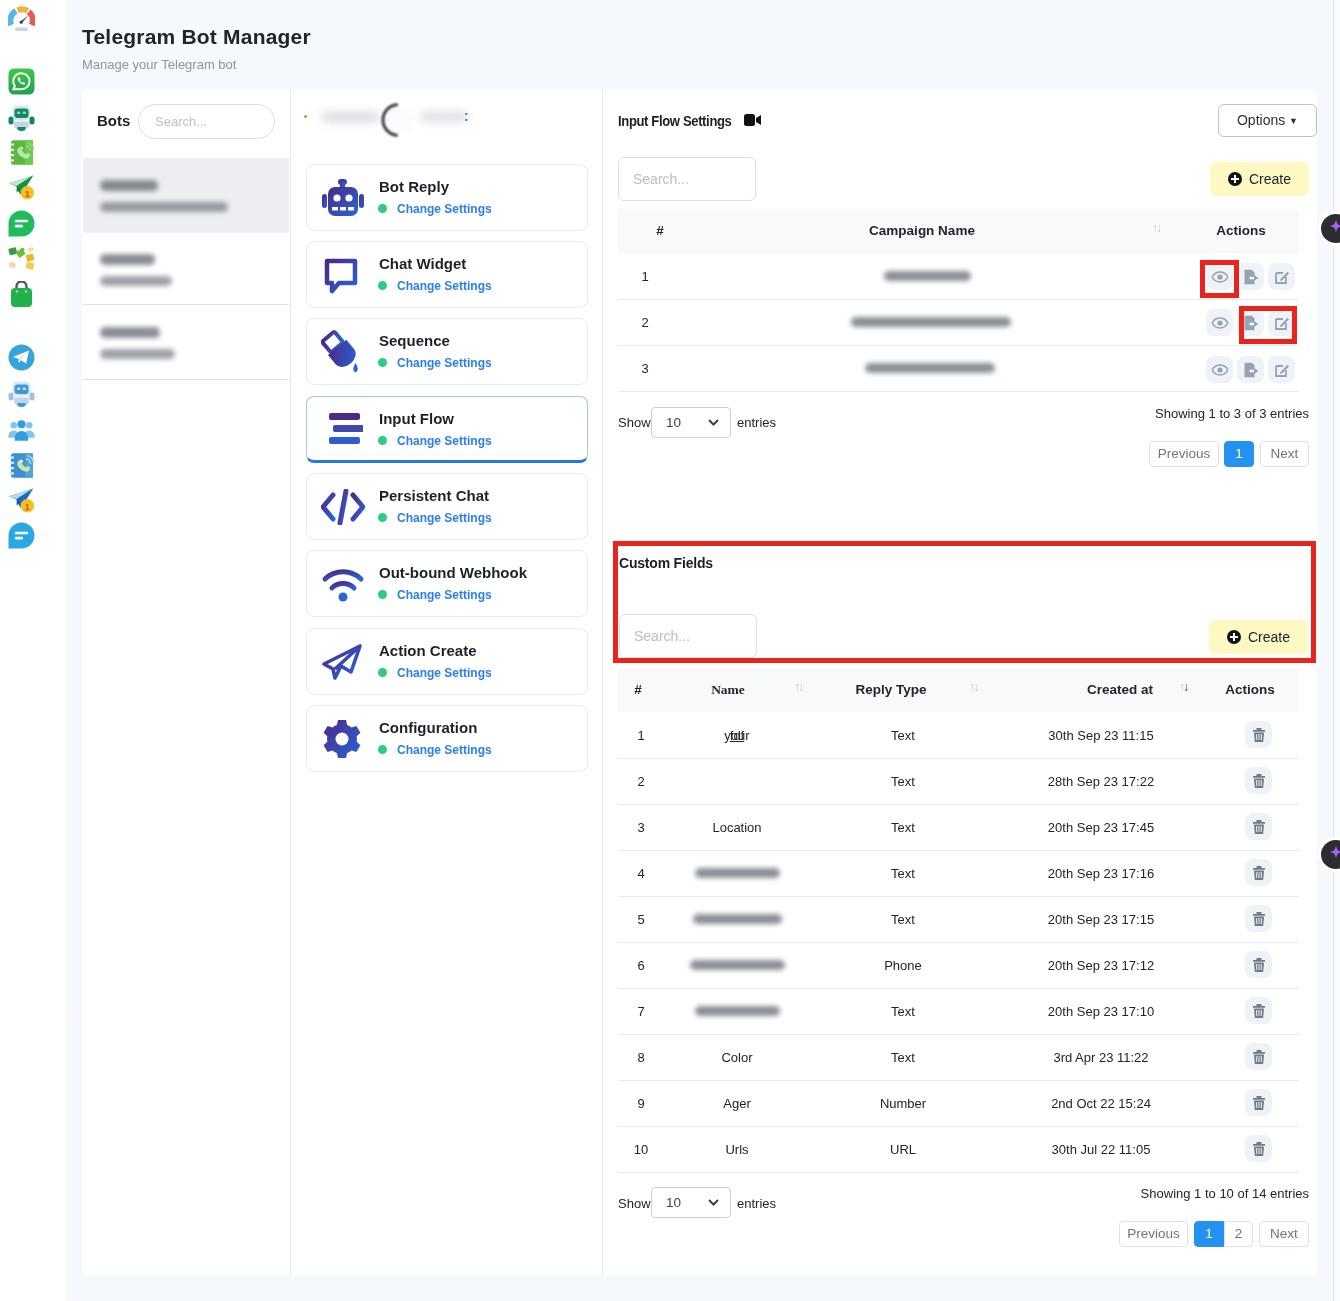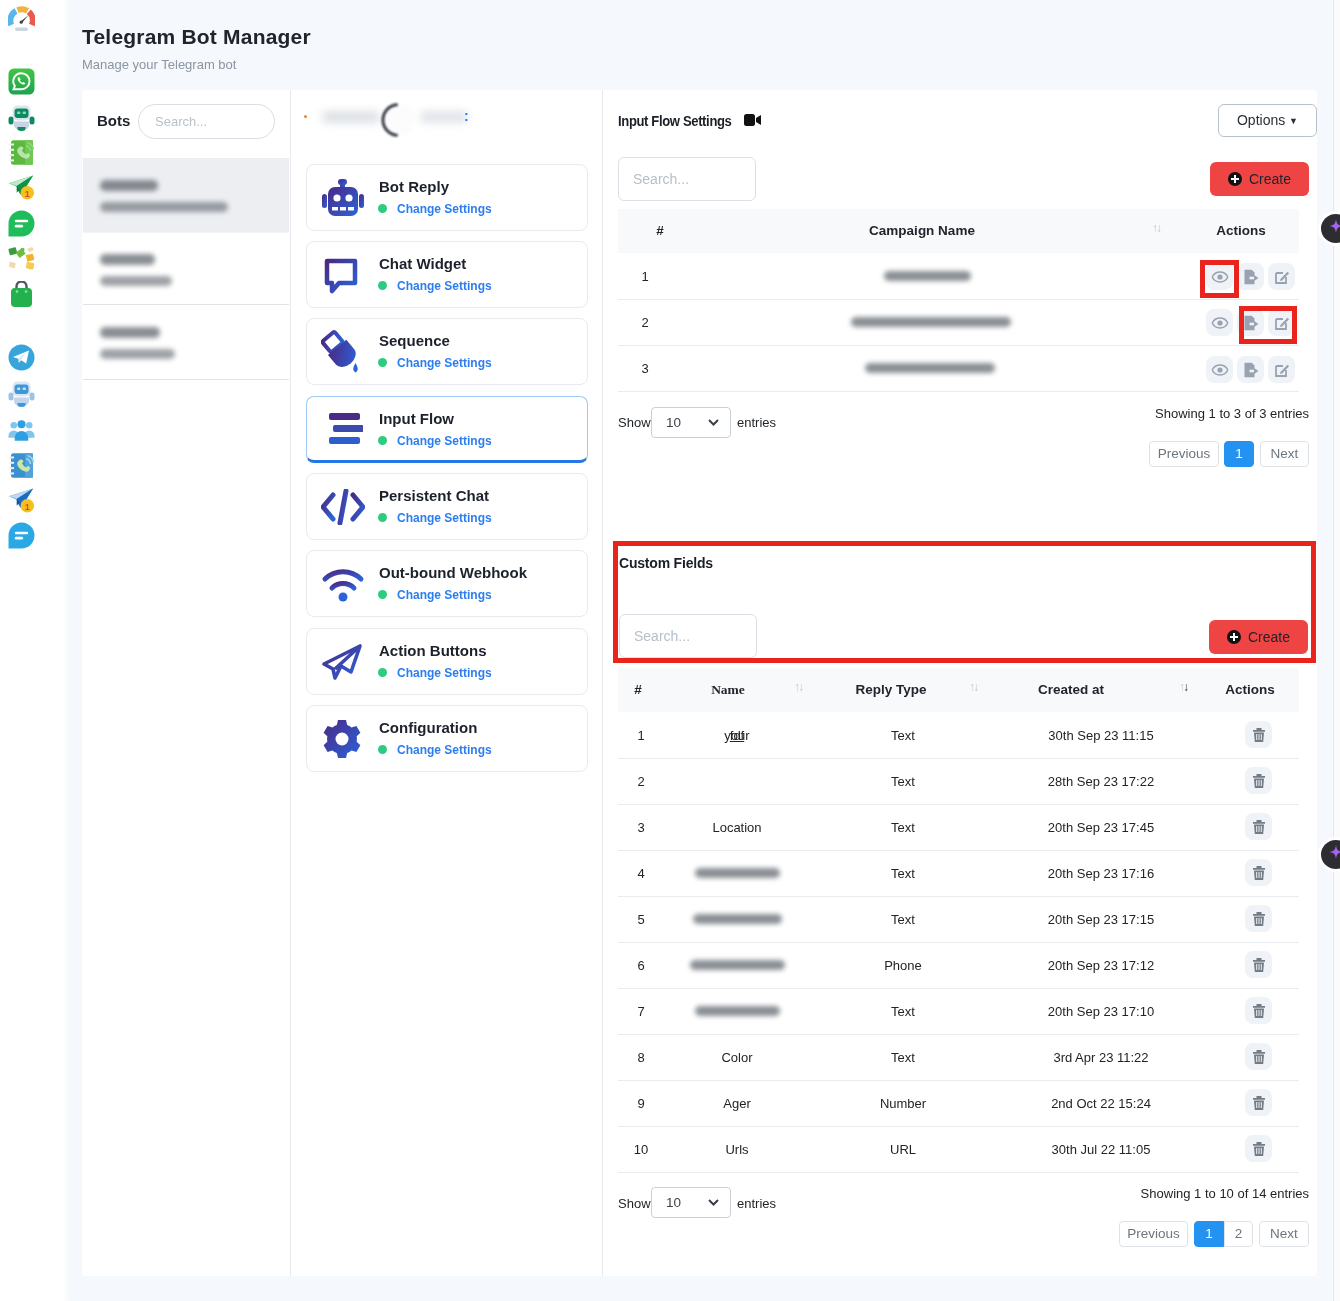--- a/index.html
+++ b/index.html
@@ -27,21 +27,21 @@
 .mcard .chg { position:absolute; left:90px; top:37px; font-size:12px; font-weight:bold; color:#2c7ef0; }
 .mcard svg.micon { position:absolute; left:14px; top:50%; transform:translateY(-50%); }
 .mcard.sel { border:1px solid #9ec8f5; border-bottom:3px solid #2776e6; }
 
 .sec-title { position:absolute; font-size:14px; font-weight:bold; color:#1b1f26; letter-spacing:-0.2px; }
 .btn-opt { position:absolute; left:1218px; top:104px; width:99px; height:33px; border:1px solid #b9c2cc; border-radius:6px; background:#fff; font-size:14px; color:#2a2f37; text-align:center; line-height:31px; }
 .srch { position:absolute; width:138px; height:44px; border:1px solid #dbe0e6; border-radius:6px; background:#fff; font-size:14px; color:#b6bec8; line-height:42px; padding-left:14px; }
 .plus-ic { display:inline-block; width:14px; height:14px; border-radius:50%; background:#101214; position:relative; vertical-align:-2px; margin-right:7px; }
 .plus-ic:before { content:""; position:absolute; left:3px; top:6px; width:8px; height:2px; background:#fff; }
 .plus-ic:after { content:""; position:absolute; left:6px; top:3px; width:2px; height:8px; background:#fff; }
-.btn-create { position:absolute; width:99px; height:34px; background:#ef4444; border-radius:6px; font-size:14px; color:#1d222a; text-align:center; line-height:34px; }
+.btn-create { position:absolute; width:99px; height:34px; background:#fef9c3; border-radius:6px; font-size:14px; color:#1d222a; text-align:center; line-height:34px; }
 .thead { position:absolute; left:618px; width:681px; height:44px; background:#f8f9fb; }
 .th { position:absolute; font-size:13.5px; font-weight:bold; color:#21252c; transform:translateX(-50%); }
 .td { position:absolute; font-size:13px; color:#212529; transform:translateX(-50%); white-space:nowrap; }
 .rowline { position:absolute; left:618px; width:681px; height:1px; background:#e8ebf0; }
 .sort { position:absolute; font-size:12px; color:#c2c8d0; letter-spacing:-2px; }
 .abtn { position:absolute; width:27px; height:27px; background:#eff2f6; border-radius:8px; }
 .abtn svg { position:absolute; left:50%; top:50%; transform:translate(-50%,-50%); }
 .pgbtn { position:absolute; height:26px; border:1px solid #dee2e6; background:#fff; border-radius:4px; font-size:13.5px; color:#6d757e; text-align:center; line-height:24px; }
 .pgbtn.act { background:#2492f0; border-color:#2492f0; color:#fff; }
 .redbox { position:absolute; border:5px solid #e9241d; }
@@ -152,21 +152,21 @@
       <circle cx="22" cy="32" r="4.5" fill="#2b63d9"></circle>
     </svg>
     <div class="ttl">Out-bound Webhook</div>
       <div class="dot"></div>
       <div class="chg">Change Settings</div>
   </div>
   <div class="mcard" style="top:628px;">
     <svg class="micon" width="42" height="40" viewBox="0 0 42 40">
       <path d="M3 22 L39 4 L30 30 L20 24 L14 36 L12 27 z M39 4 L14 27" fill="none" stroke="url(#g1)" stroke-width="3.6" stroke-linejoin="round"></path>
     </svg>
-    <div class="ttl">Action Buttons</div>
+    <div class="ttl">Action Create</div>
       <div class="dot"></div>
       <div class="chg">Change Settings</div>
   </div>
   <div class="mcard" style="top:705px;">
     <svg class="micon" width="42" height="42" viewBox="0 0 42 42">
       <path fill="url(#g1)" d="M17 2 h8 l1.2 5 a15 15 0 0 1 4.3 2.5 l4.9 -1.6 4 6.9 -3.7 3.5 a15 15 0 0 1 0 5.4 l3.7 3.5 -4 6.9 -4.9 -1.6 a15 15 0 0 1 -4.3 2.5 L25 40 h-8 l-1.2 -5 a15 15 0 0 1 -4.3 -2.5 l-4.9 1.6 -4 -6.9 3.7 -3.5 a15 15 0 0 1 0 -5.4 L2.6 14.8 l4 -6.9 4.9 1.6 a15 15 0 0 1 4.3 -2.5 z"></path>
       <circle cx="21" cy="21" r="6.5" fill="#fff"></circle>
     </svg>
     <div class="ttl">Configuration</div>
       <div class="dot"></div>
@@ -272,21 +272,21 @@
   <div class="sec-title" style="left:619px; top:555px; font-size:14px;">Custom Fields</div>
   <div class="srch" style="left:619px; top:614px;">Search...</div>
   <div class="btn-create" style="left:1209px; top:620px;"><span class="plus-ic"></span>Create</div>
 
   <div class="thead" style="top:668px;"></div>
   <div class="th" style="left:638px; top:682px;">#</div>
   <div class="th" style="left:728px; top:682px;font-family:Liberation Serif, serif;">Name</div>
   <div class="sort" style="left:794px; top:680px;">↑↓</div>
   <div class="th" style="left:891px; top:682px;">Reply Type</div>
   <div class="sort" style="left:969px; top:680px;">↑↓</div>
-  <div class="th" style="left:1071px; top:682px;">Created at</div>
+  <div class="th" style="left:1120px; top:682px;">Created at</div>
   <div class="sort" style="left:1179px; top:680px;">↑<span style="color:#31363d;">↓</span></div>
   <div class="th" style="left:1250px; top:682px;">Actions</div>
 
   <div class="td" style="left:641px; top:728px;">1</div>
   <div class="td" style="left:737px; top:728px;">your</div>
   <div class="td" style="left:903px; top:728px;">Text</div>
   <div class="td" style="left:1101px; top:728px;">30th Sep 23 11:15</div>
   <div class="td" style="left:641px; top:774px;">2</div>
   <div class="td" style="left:737px; top:728px;text-decoration:underline;">fdf</div>
   <div class="td" style="left:903px; top:774px;">Text</div>

